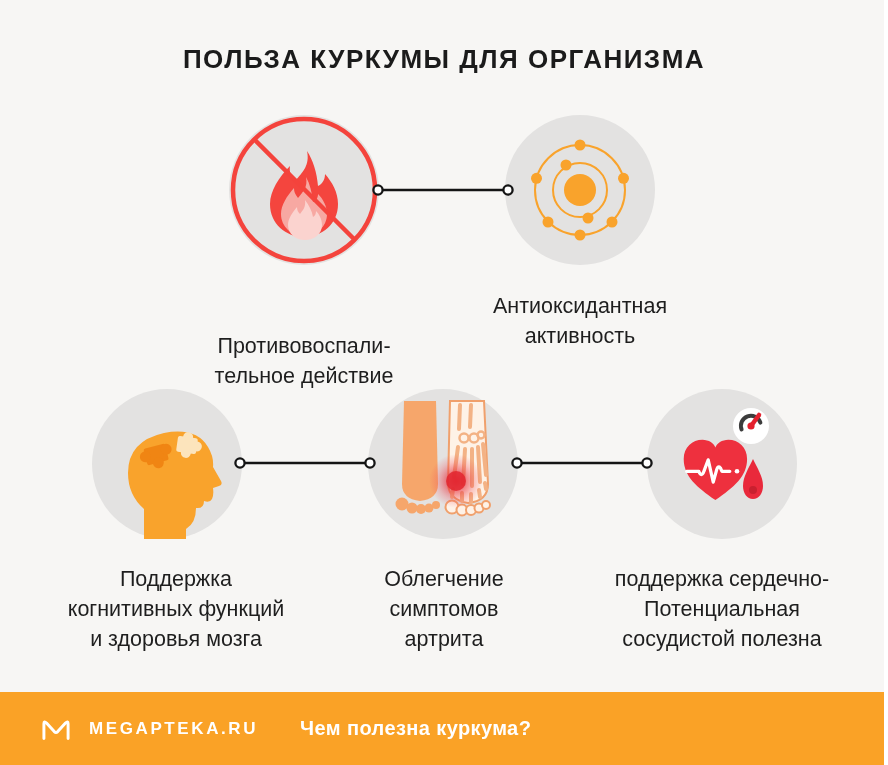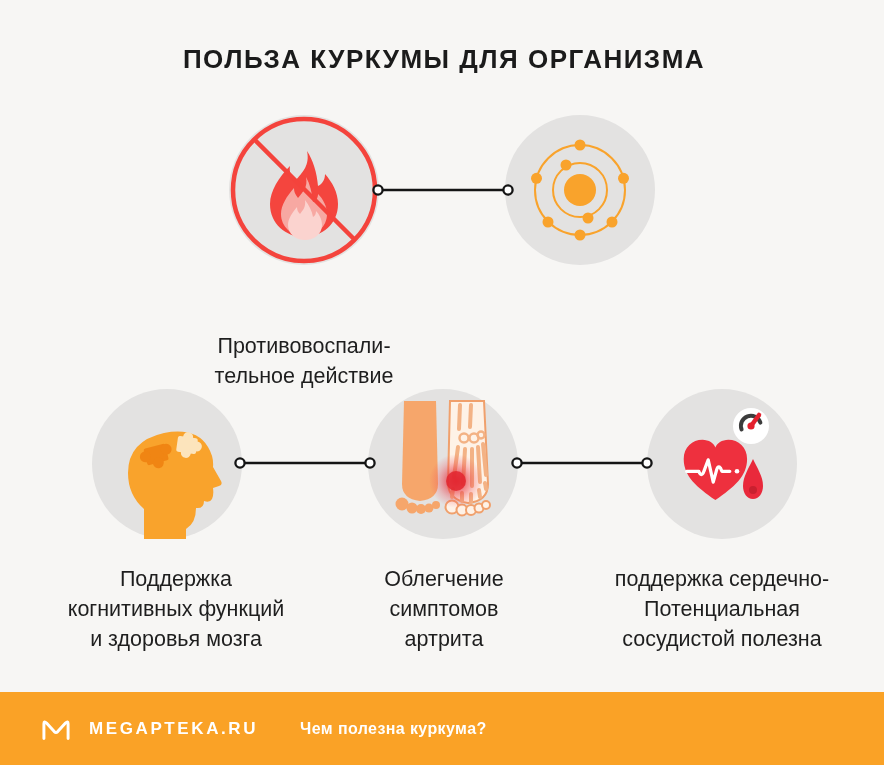--- a/index.html
+++ b/index.html
@@ -66,21 +66,21 @@
   .footer .logo{width:38px;height:36px;margin-right:14px;flex:0 0 auto;}
   .brand{
     color:#ffffff;
     font-size:17px;
     font-weight:800;
     letter-spacing:2.6px;
     text-align:center;
   }
   .question{
     color:#ffffff;
-    font-size:16px;
+    font-size:20px;
     font-weight:700;
     letter-spacing:0.4px;
     margin-left:42px;
   }
 </style>
 </head>
 <body>
 
 <div class="page">
 
@@ -219,20 +219,24 @@
   <svg class="connector k3" viewBox="0 0 144 14">
     <line x1="7" y1="7" x2="137" y2="7" stroke="#151515" stroke-width="2.6"></line>
     <circle cx="7" cy="7" r="4.6" fill="#ffffff" stroke="#151515" stroke-width="2.3"></circle>
     <circle cx="137" cy="7" r="4.6" fill="#ffffff" stroke="#151515" stroke-width="2.3"></circle>
   </svg>
 
   <div class="label l1">
     <div>Противовоспали-</div>
     <div>тельное действие</div>
   </div>
+  <div class="label l2">
+    <div>Антиоксидантная</div>
+    <div>активность</div>
+  </div>
   <div class="label l3">
     <div>Поддержка</div>
     <div>когнитивных функций</div>
     <div>и здоровья мозга</div>
   </div>
   <div class="label l4">
     <div>Облегчение</div>
     <div>симптомов</div>
     <div>артрита</div>
   </div>

